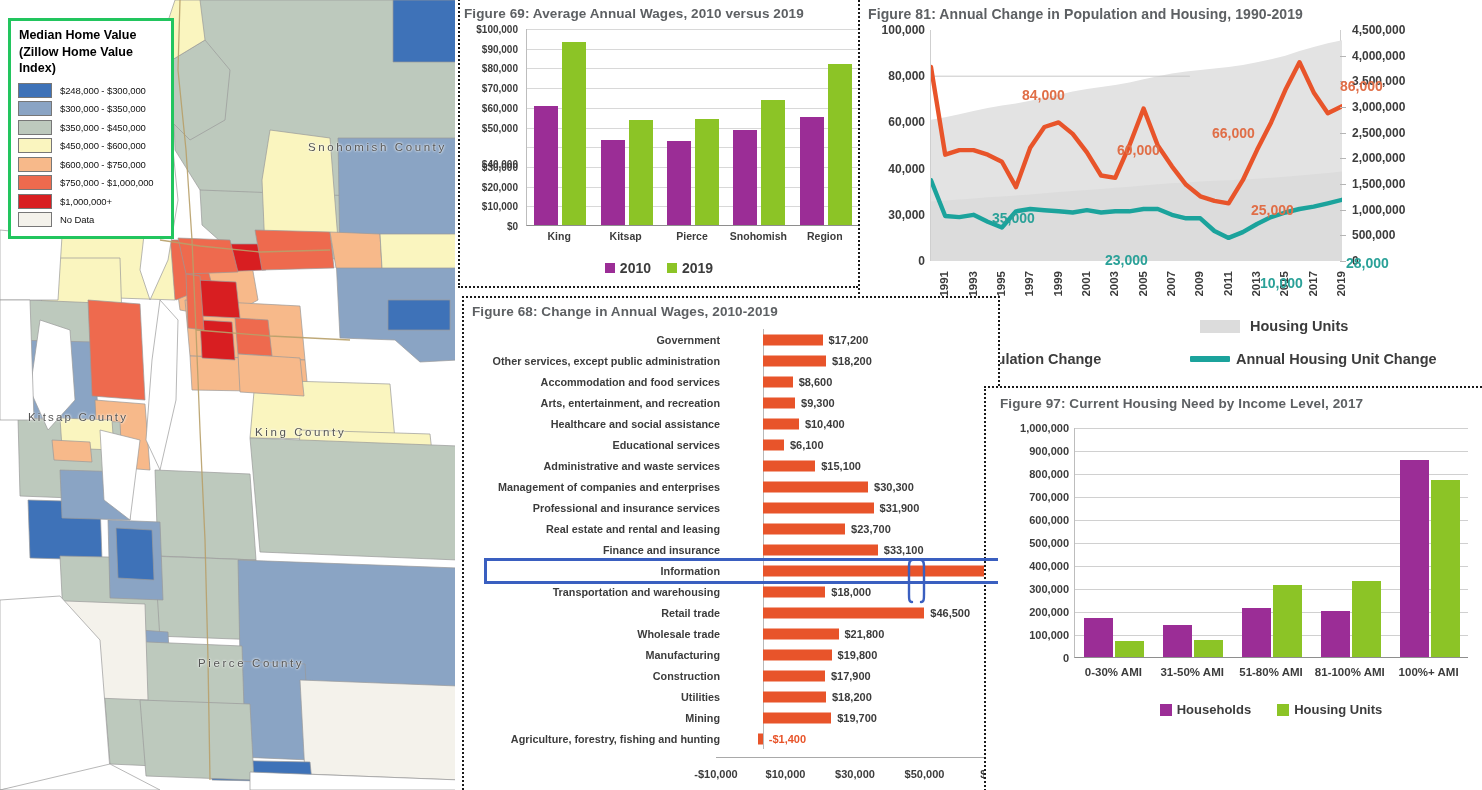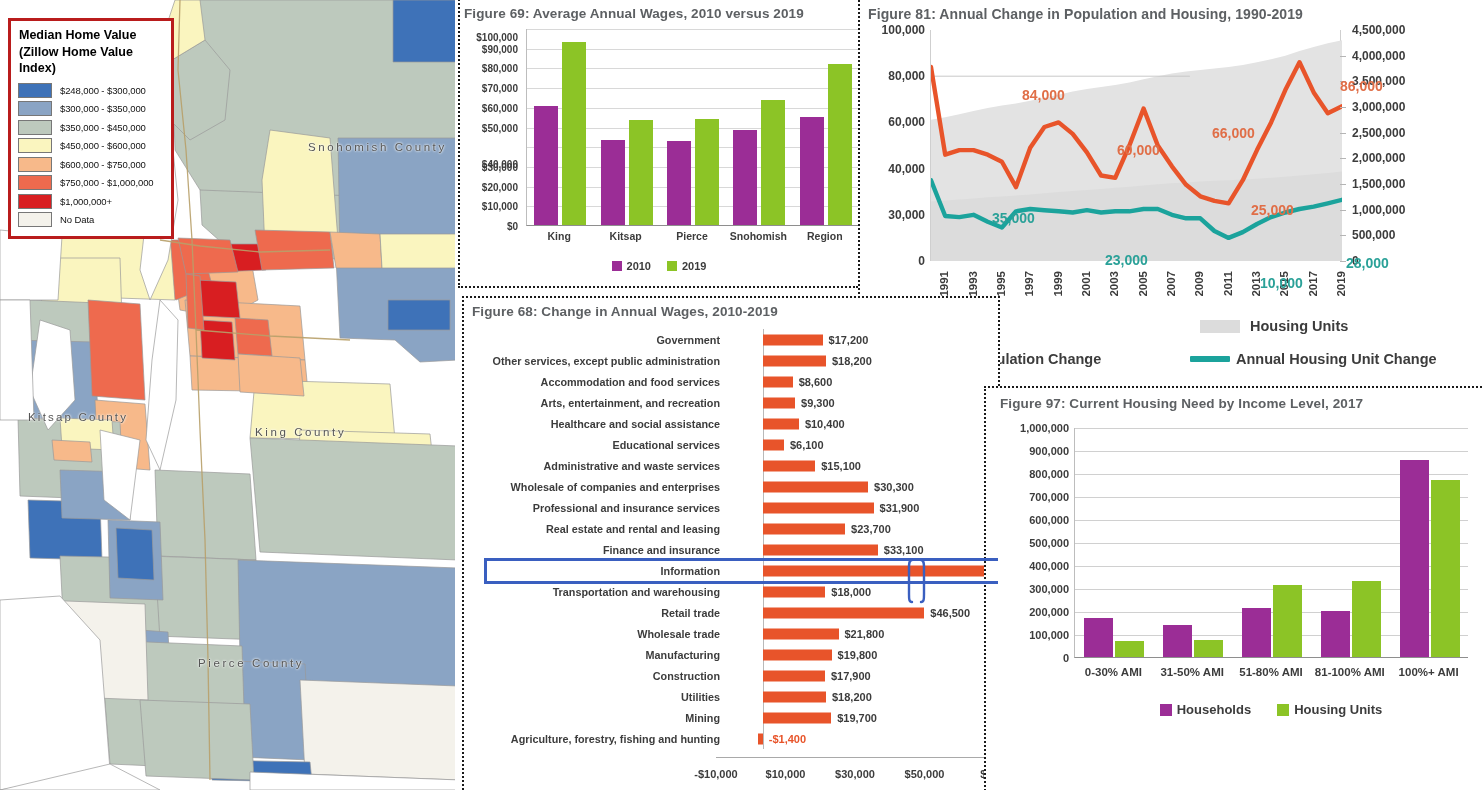--- a/index.html
+++ b/index.html
@@ -15,21 +15,21 @@
   
   #map-panel{
     position:absolute;left:0;top:0;width:458px;height:790px;
     background:#ffffff;overflow:hidden;
   }
   #map-svg{position:absolute;left:0;top:0;}
 
   
   #map-legend{
     position:absolute;left:8px;top:18px;width:166px;
-    border:3px solid #b91c1c;background:#fff;
+    border:3px solid #22c55e;background:#fff;
     padding:6px 7px 7px 7px;
     box-sizing:border-box;
     z-index:40;
   }
   #map-legend .lg-title{
     font-size:12.5px;font-weight:bold;color:#000;line-height:1.28;
     margin:0 0 5px 1px;
   }
   #map-legend .lg-row{
     display:flex;align-items:center;height:18.5px;
@@ -81,21 +81,21 @@
   #fig69 .xcat{
     position:absolute;top:234px;font-size:10.5px;font-weight:bold;color:#3c3c3c;
     text-align:center;transform:translateX(-50%);white-space:nowrap;
   }
   #fig69 .legend{
     position:absolute;left:0;right:0;top:264px;
     display:flex;justify-content:center;gap:16px;align-items:center;
   }
   .lgitem{display:flex;align-items:center;gap:5px;}
   .lgsq{width:10px;height:10px;display:inline-block;}
-  .lgtxt{font-size:11px;font-weight:bold;color:#3c3c3c;}
+  .lgtxt{font-size:14px;font-weight:bold;color:#3c3c3c;}
 
   
   #fig81{left:858px;top:-4px;width:628px;height:394px;border-top:none;border-right:none;}
   #fig81 .fig-title{position:absolute;left:8px;top:10px;font-size:14px;}
   #fig81 .plot{
     position:absolute;left:70px;top:34px;width:411px;height:231px;
     background:#fff;box-sizing:border-box;
     border-left:1px solid #cfcfcf;border-right:1px solid #cfcfcf;
   }
   #fig81 .yl{
@@ -327,21 +327,21 @@
             <span class="lg-lab">No Data</span>
           </div>
         </div>
     </div>
   </div>
 
   <div id="fig69" class="fig-panel">
     <div class="fig-title">Figure 69: Average Annual Wages, 2010 versus 2019</div>
     <div class="plot" id="f69-plot">
         <div class="grid-l" style="top: 0px;"></div>
-        <div class="ylab" style="top: 0px; right: 340px; margin-top: 8px;">$100,000</div>
+        <div class="ylab" style="top: 0px; right: 340px;">$100,000</div>
         <div class="grid-l" style="top: 19.7px;"></div>
         <div class="ylab" style="top: 19.7px; right: 340px;">$90,000</div>
         <div class="grid-l" style="top: 39.4px;"></div>
         <div class="ylab" style="top: 39.4px; right: 340px;">$80,000</div>
         <div class="grid-l" style="top: 59.1px;"></div>
         <div class="ylab" style="top: 59.1px; right: 340px;">$70,000</div>
         <div class="grid-l" style="top: 78.8px;"></div>
         <div class="ylab" style="top: 78.8px; right: 340px;">$60,000</div>
         <div class="grid-l" style="top: 98.5px;"></div>
         <div class="ylab" style="top: 98.5px; right: 340px;">$50,000</div>
@@ -527,21 +527,21 @@
         </div>
         <div class="row">
           <div class="cat">Administrative and waste services</div>
           <div class="barwrap">
             <div class="axisline" style="left: 34.75px;"></div>
             <div class="hbar" style="left: 34.75px; width: 52.4725px; background: rgb(232, 84, 42);"></div>
             <div class="val" style="left: 93.2225px;">$15,100</div>
           </div>
         </div>
         <div class="row">
-          <div class="cat">Wholesale of companies and enterprises</div>
+          <div class="cat">Management of companies and enterprises</div>
           <div class="barwrap">
             <div class="axisline" style="left: 34.75px;"></div>
             <div class="hbar" style="left: 34.75px; width: 105.293px; background: rgb(232, 84, 42);"></div>
             <div class="val" style="left: 146.042px;">$30,300</div>
           </div>
         </div>
         <div class="row">
           <div class="cat">Professional and insurance services</div>
           <div class="barwrap">
             <div class="axisline" style="left: 34.75px;"></div>

